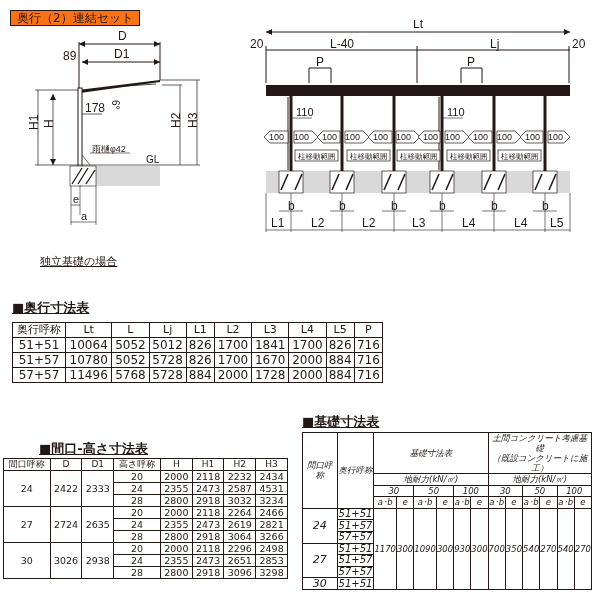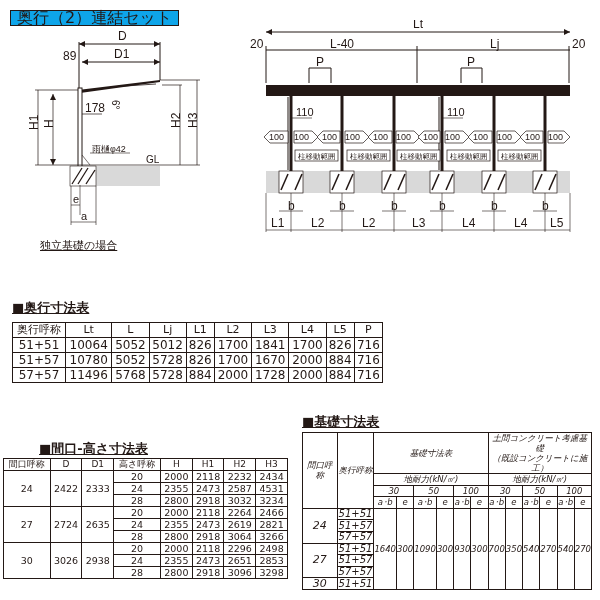--- a/index.html
+++ b/index.html
@@ -1,20 +1,20 @@
 <!DOCTYPE html>
 <html><head>
 <meta charset="utf-8">
 <style>
   html,body{margin:0;padding:0;background:#fff;}
   body{width:600px;height:600px;position:relative;overflow:hidden;font-family:"DejaVu Sans","Liberation Sans",sans-serif;color:#231815;}
   .abs{position:absolute;}
-  .set-label{left:10px;top:10px;border:1px solid #231815;padding:0 6px;font-size:16px;line-height:14px;height:14px;background:#0ea5e9;}
+  .set-label{left:10px;top:10px;border:1px solid #231815;padding:0 6px;font-size:12px;line-height:14px;height:14px;background:#f97316;}
   svg text{font-family:"Liberation Sans","DejaVu Sans",sans-serif;fill:#231815;}
-  .caption{left:40px;top:238px;font-size:11px;text-decoration:underline;}
+  .caption{left:40px;top:254px;font-size:11px;text-decoration:underline;}
   .sec-title{font-size:13px;font-weight:bold;text-decoration:underline;white-space:nowrap;}
   table{border-collapse:collapse;}
   .tbl td,.tbl th{border:1px solid #231815;font-weight:normal;text-align:center;padding:0;}
   .depth td,.depth th{font-size:12px;height:14px;line-height:14px;}
   .depth th{font-size:11px;}
   .width td,.width th{font-size:9.5px;height:11px;line-height:11px;}
   .width th{font-size:9px;}
   .found td,.found th{font-size:8.5px;line-height:10px;font-style:italic;}
   .found th{font-weight:normal;}
 </style>
@@ -399,21 +399,21 @@
         <th>e</th>
     <th>a･b</th>
         <th>e</th>
     <th>a･b</th>
         <th>e</th>
   </tr>
   <tr style="height:0"></tr>
   <tr>
     <td rowspan="3" style="font-size:11px">24</td>
     <td style="font-size:10px">51+51</td>
-    <td rowspan="7">1640</td>
+    <td rowspan="7">1170</td>
     <td rowspan="7">300</td>
     <td rowspan="7">1090</td>
     <td rowspan="7">300</td>
     <td rowspan="7">930</td>
     <td rowspan="7">300</td>
     <td rowspan="7">700</td>
     <td rowspan="7">350</td>
     <td rowspan="7">540</td>
     <td rowspan="7">270</td>
     <td rowspan="7">540</td>

